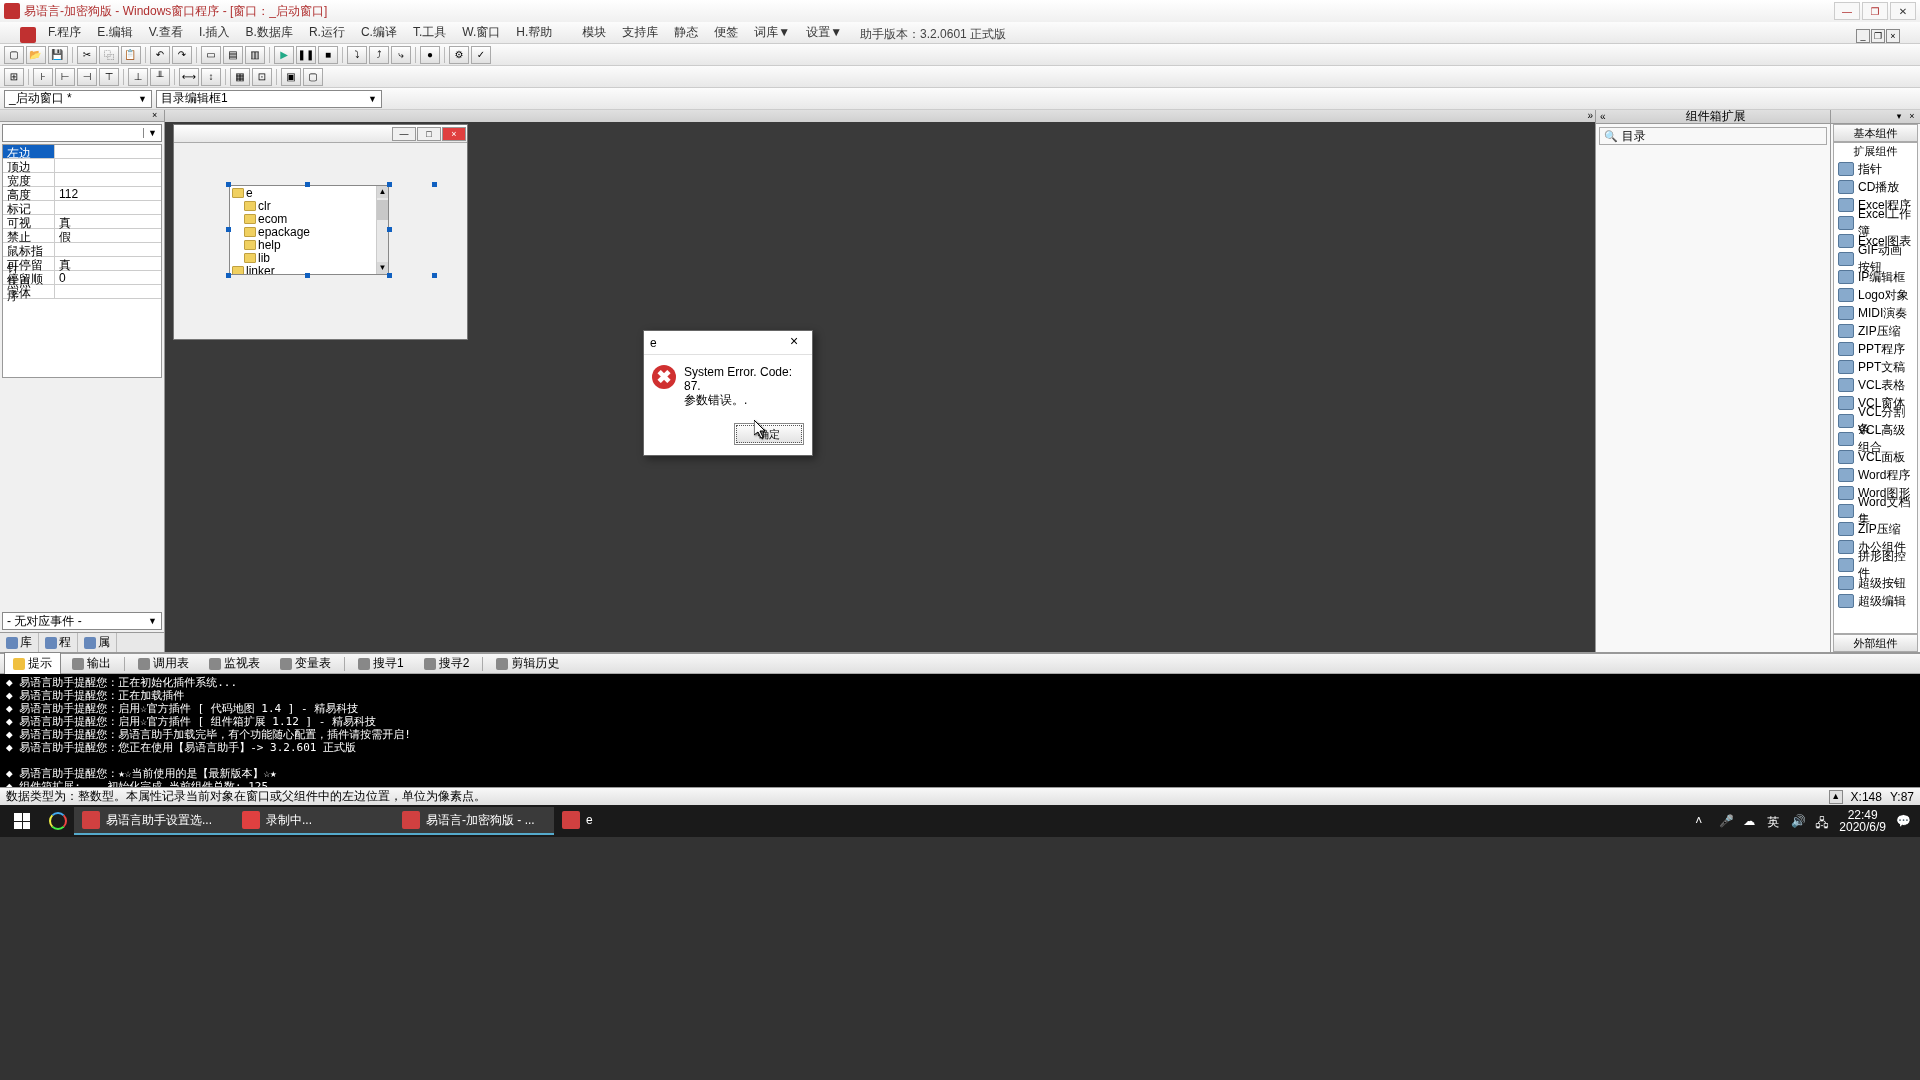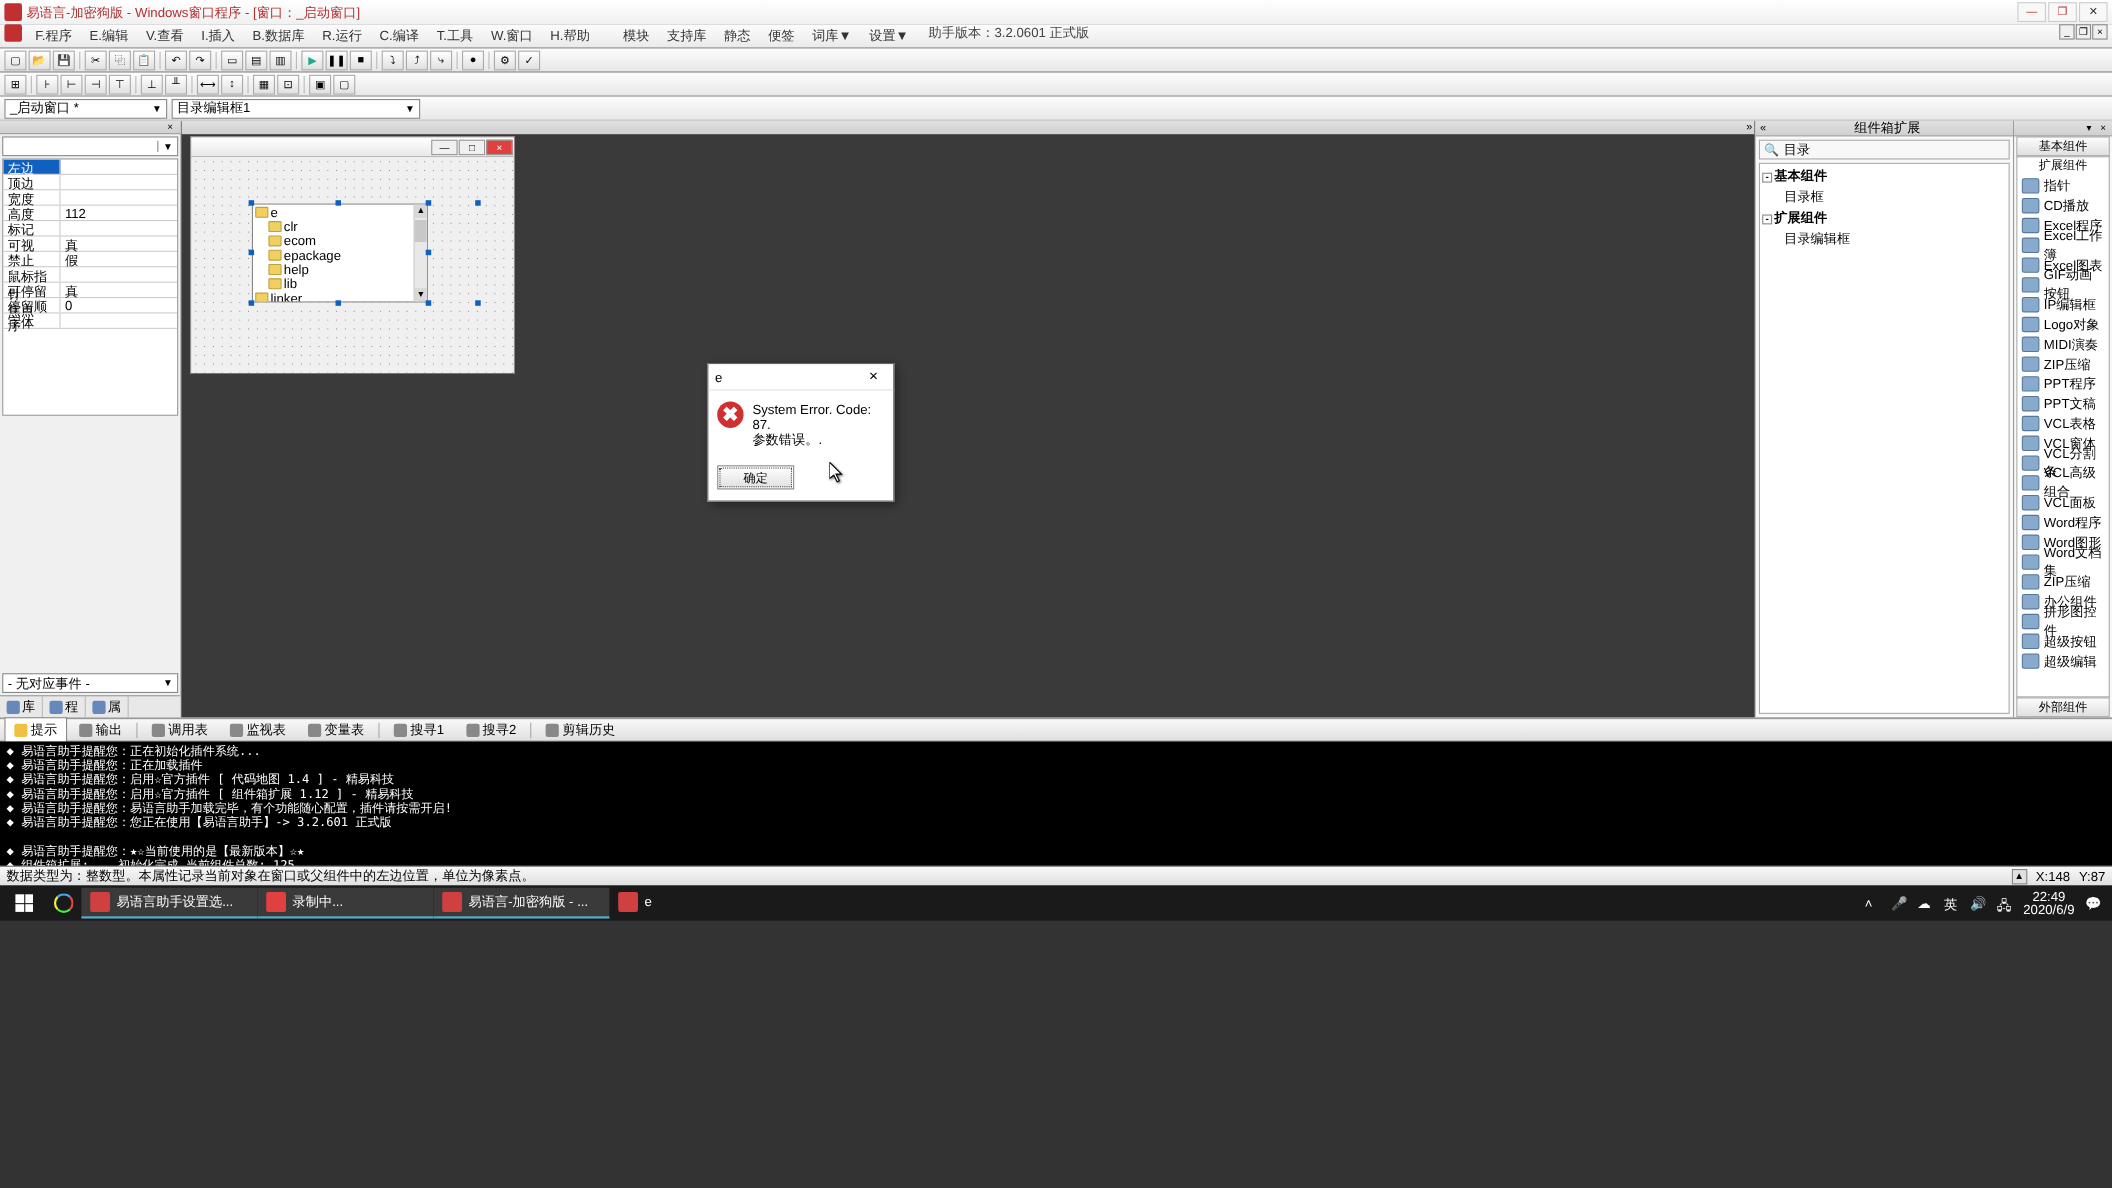--- a/index.html
+++ b/index.html
@@ -6,21 +6,21 @@
 body { width: 1920px; height: 1080px; background: #333; overflow: hidden; position: relative; }
 
 
 .titlebar { height: 22px; background: linear-gradient(#fff, #f0f0f0); display: flex; align-items: center; padding: 0 4px; color: #b03030; text-align: right; }
 .titlebar-icon { width: 16px; height: 16px; background: #c03030; margin-right: 4px; border-radius: 2px; }
 .titlebar-buttons { margin-left: auto; display: flex; gap: 2px; }
 .titlebar-btn { width: 26px; height: 18px; border: 1px solid #ccc; background: #f8f8f8; display: flex; align-items: center; justify-content: center; font-size: 10px; cursor: pointer; }
 .titlebar-btn.close { color: #333; }
 
 
-.menubar { height: 22px; background: linear-gradient(#fcfcfc, #eaeaea); display: flex; align-items: flex-start; padding: 0 4px; border-bottom: 1px solid #ccc; }
+.menubar { height: 22px; background: linear-gradient(#fcfcfc, #eaeaea); display: flex; align-items: flex-end; padding: 0 20px; border-bottom: 1px solid #ccc; }
 .menu-icon { width: 16px; height: 16px; background: #c03030; margin-right: 4px; border-radius: 2px; }
 .menu-item { padding: 2px 8px; color: #333; cursor: pointer; }
 .menu-label { color: #444; margin-left: 10px; }
 .menu-box-icons { margin-left: auto; display: flex; gap: 1px; }
 .menu-box-icons span { width: 14px; height: 14px; border: 1px solid #888; background: #f0f0f0; font-size: 9px; text-align: center; line-height: 12px; cursor: pointer; }
 
 
 .toolbar-row { height: 22px; background: linear-gradient(#fcfcfc, #e8e8e8); display: flex; align-items: center; padding: 0 4px; border-bottom: 1px solid #ccc; gap: 2px; }
 .tool-btn { width: 20px; height: 18px; border: 1px solid #aaa; background: linear-gradient(#fff, #e0e0e0); display: flex; align-items: center; justify-content: center; cursor: pointer; font-size: 10px; }
 .tool-sep { width: 1px; height: 16px; background: #bbb; margin: 0 2px; }
@@ -125,21 +125,21 @@
 .clock { text-align: center; line-height: 12px; }
 
 
 .modal-overlay { position: absolute; left: 0; top: 0; right: 0; bottom: 0; pointer-events: none; }
 .error-dialog { position: absolute; left: 643px; top: 330px; width: 170px; background: #fff; border: 1px solid #666; box-shadow: 3px 3px 8px rgba(0,0,0,0.4); pointer-events: auto; }
 .error-title { height: 24px; display: flex; align-items: center; padding: 0 6px; font-size: 12px; border-bottom: 1px solid #e0e0e0; }
 .error-close { margin-left: auto; width: 24px; height: 20px; text-align: center; cursor: pointer; font-size: 14px; }
 .error-body { padding: 10px 8px 6px; display: flex; gap: 8px; align-items: flex-start; }
 .error-icon { width: 24px; height: 24px; background: #d03030; border-radius: 50%; color: #fff; font-size: 18px; font-weight: bold; text-align: center; line-height: 24px; flex-shrink: 0; }
 .error-text { font-size: 11px; line-height: 14px; }
-.error-footer { padding: 10px 8px 10px; display: flex; }
+.error-footer { padding: 10px 8px 10px; display: flex; justify-content: flex-end; }
 .error-ok { width: 70px; height: 22px; border: 1px solid #888; background: linear-gradient(#fff,#e0e0e0); cursor: pointer; font-size: 11px; box-shadow: inset 0 0 0 1px #fff; outline: 1px dotted #555; outline-offset: -3px; }
 
 
 .cursor { position: absolute; left: 754px; top: 420px; width: 14px; height: 20px; pointer-events: none; z-index: 9999; }
 .cursor svg { filter: drop-shadow(1px 1px 1px rgba(0,0,0,0.6)); }
 </style>
 </head>
 <body>
 
 <div class="titlebar">
@@ -386,26 +386,20 @@
     <div class="rp-header">
       <span style="margin-right:auto;font-size:10px">«</span>
       <span>组件箱扩展</span>
       <div class="rp-header-btns" style="right:auto;left:auto;position:static;margin-left:auto">
       </div>
     </div>
     <div class="search-box">
       <span class="search-icon">🔍</span>
       <span>目录</span>
     </div>
-    <div class="tree-panel">
-      <div class="tree-node bold"><span class="tree-exp">-</span><span>基本组件</span></div>
-      <div class="tree-node" style="padding-left:20px"><span>目录框</span></div>
-      <div class="tree-node bold"><span class="tree-exp">-</span><span>扩展组件</span></div>
-      <div class="tree-node" style="padding-left:20px"><span>目录编辑框</span></div>
-    </div>
   </div>
 
   <div class="right-panel-2">
     <div class="rp-header">
       <div class="rp-header-btns">
         <span class="rp-header-btn">▾</span>
         <span class="rp-header-btn">×</span>
       </div>
     </div>
     <div class="comp-tabs">

